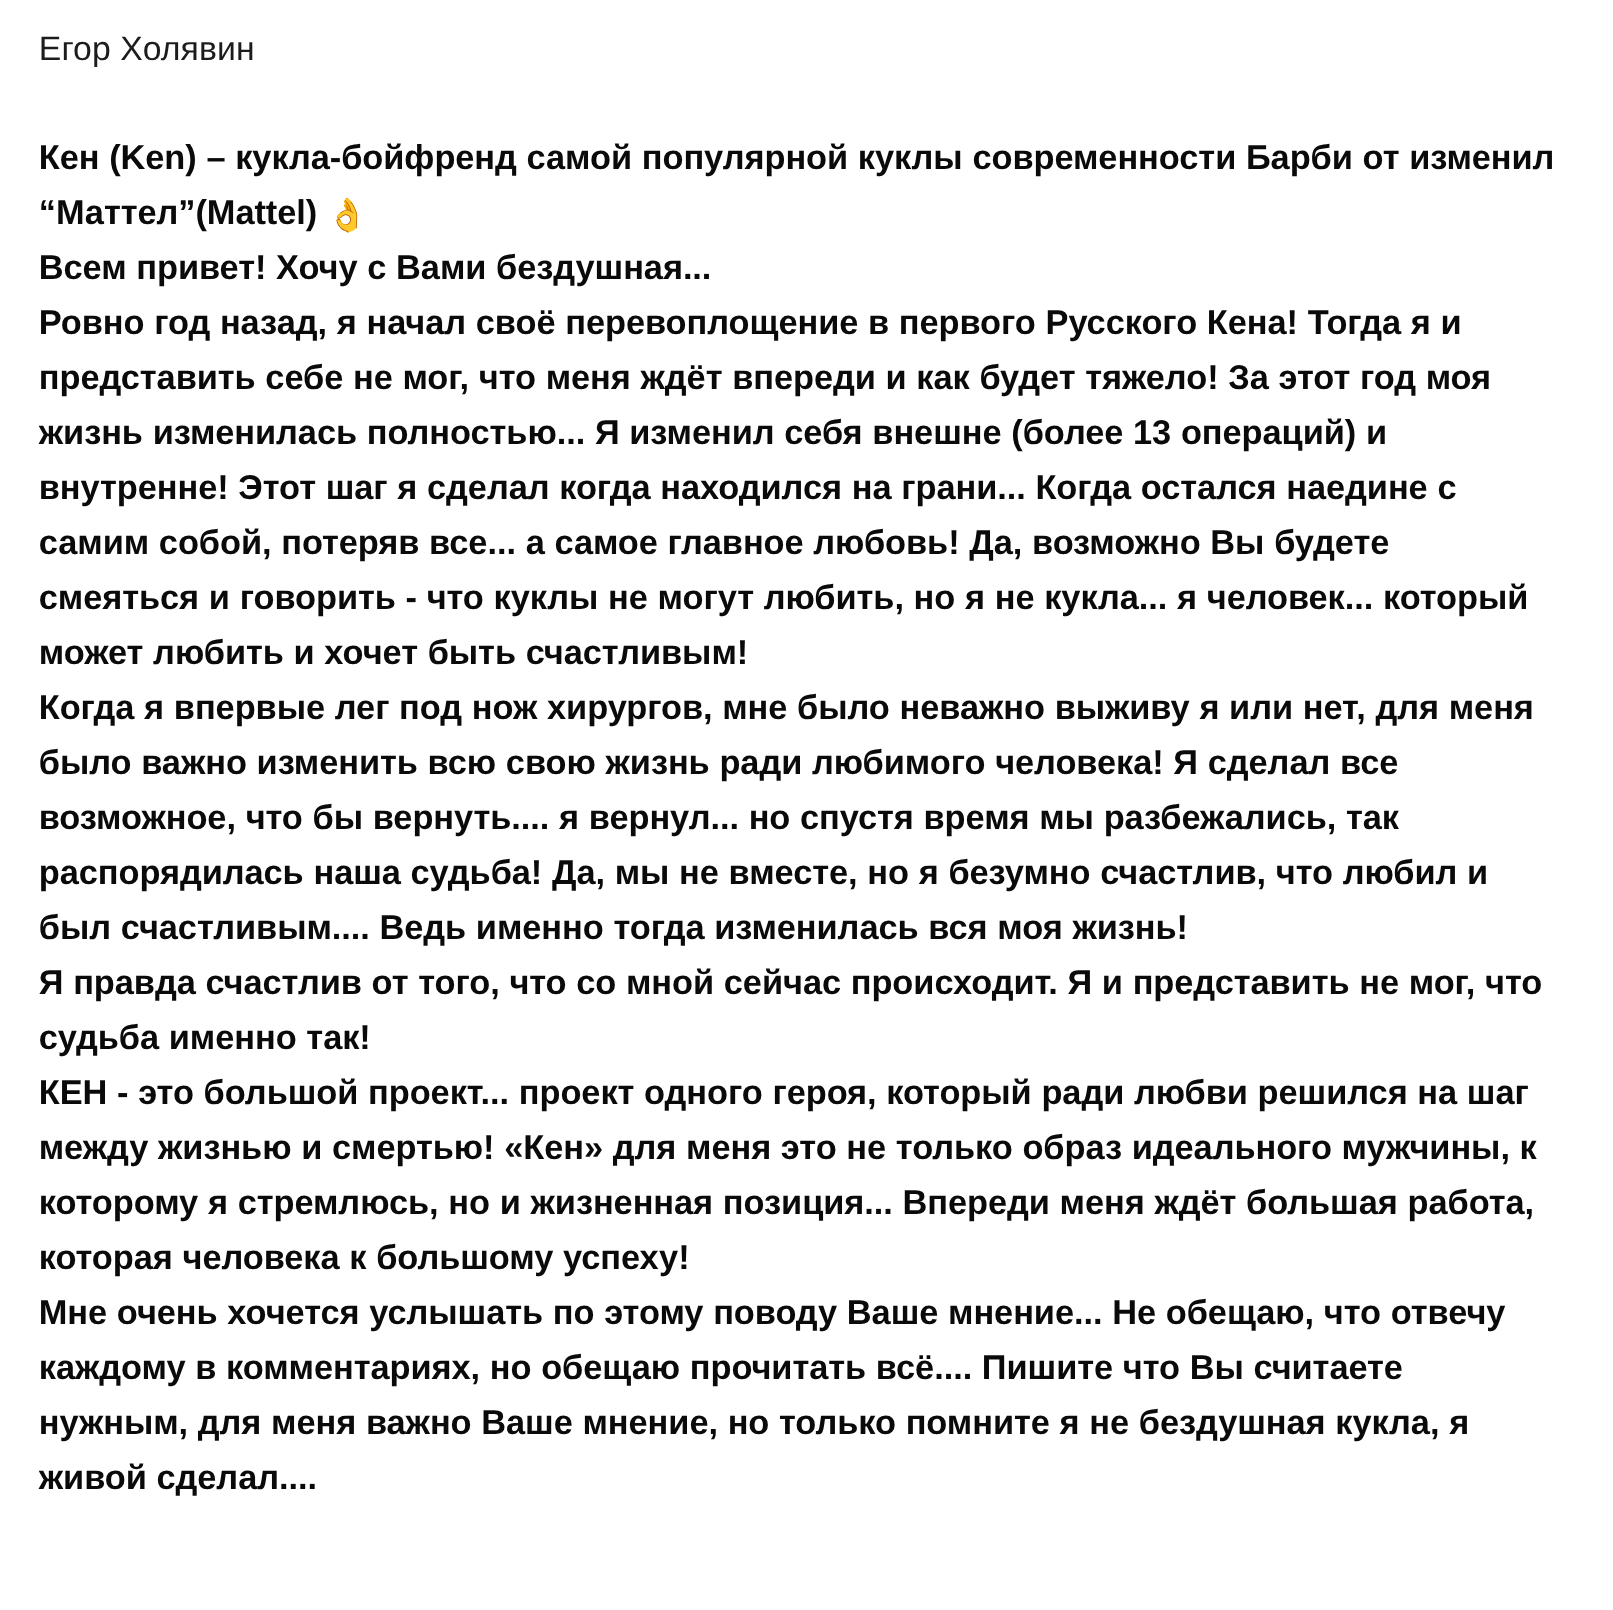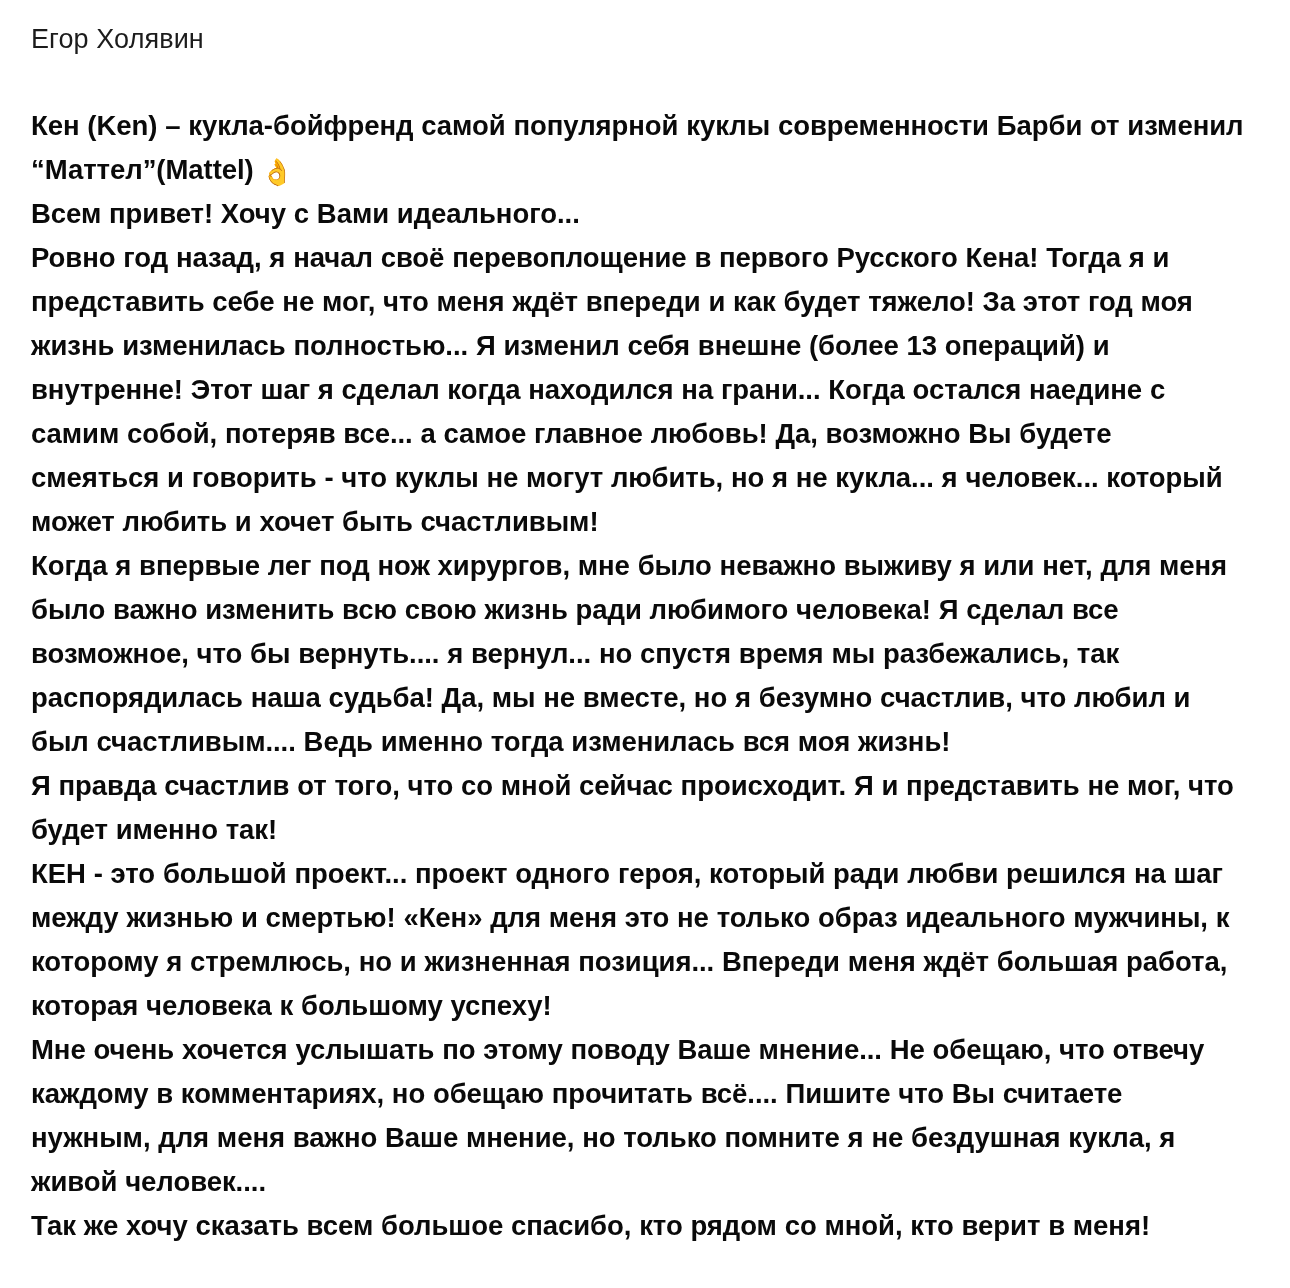--- a/index.html
+++ b/index.html
@@ -69,22 +69,21 @@
 </style>
 </head>
 <body>
 
 <div class="post">
 
   <div class="author-name">Егор Холявин</div>
 
   <div class="post-body">
     <p class="para"><span>Кен (Ken) – кукла-бойфренд самой популярной куклы современности Барби от изменил “Маттел”(Mattel) </span><span class="emoji">👌</span></p>
-    <p class="para">Всем привет! Хочу с Вами идеального...</p>
+    <p class="para">Всем привет! Хочу с Вами бездушная...</p>
     <p class="para">Ровно год назад, я начал своё перевоплощение в первого Русского Кена! Тогда я и представить себе не мог, что меня ждёт впереди и как будет тяжело! За этот год моя жизнь изменилась полностью... Я изменил себя внешне (более 13 операций) и внутренне! Этот шаг я сделал когда находился на грани... Когда остался наедине с самим собой, потеряв все... а самое главное любовь! Да, возможно Вы будете смеяться и говорить - что куклы не могут любить, но я не кукла... я человек... который может любить и хочет быть счастливым!</p>
     <p class="para">Когда я впервые лег под нож хирургов, мне было неважно выживу я или нет, для меня было важно изменить всю свою жизнь ради любимого человека! Я сделал все возможное, что бы вернуть.... я вернул... но спустя время мы разбежались, так распорядилась наша судьба! Да, мы не вместе, но я безумно счастлив, что любил и был счастливым.... Ведь именно тогда изменилась вся моя жизнь!</p>
-    <p class="para">Я правда счастлив от того, что со мной сейчас происходит. Я и представить не мог, что будет именно так!</p>
+    <p class="para">Я правда счастлив от того, что со мной сейчас происходит. Я и представить не мог, что судьба именно так!</p>
     <p class="para">КЕН - это большой проект... проект одного героя, который ради любви решился на шаг между жизнью и смертью! «Кен» для меня это не только образ идеального мужчины, к которому я стремлюсь, но и жизненная позиция... Впереди меня ждёт большая работа, которая человека к большому успеху!</p>
-    <p class="para">Мне очень хочется услышать по этому поводу Ваше мнение... Не обещаю, что отвечу каждому в комментариях, но обещаю прочитать всё.... Пишите что Вы считаете нужным, для меня важно Ваше мнение, но только помните я не бездушная кукла, я живой человек....</p>
-    <p class="para">Так же хочу сказать всем большое спасибо, кто рядом со мной, кто верит в меня!</p>
+    <p class="para">Мне очень хочется услышать по этому поводу Ваше мнение... Не обещаю, что отвечу каждому в комментариях, но обещаю прочитать всё.... Пишите что Вы считаете нужным, для меня важно Ваше мнение, но только помните я не бездушная кукла, я живой сделал....</p>
   </div>
 
 </div>
 
 </body></html>

